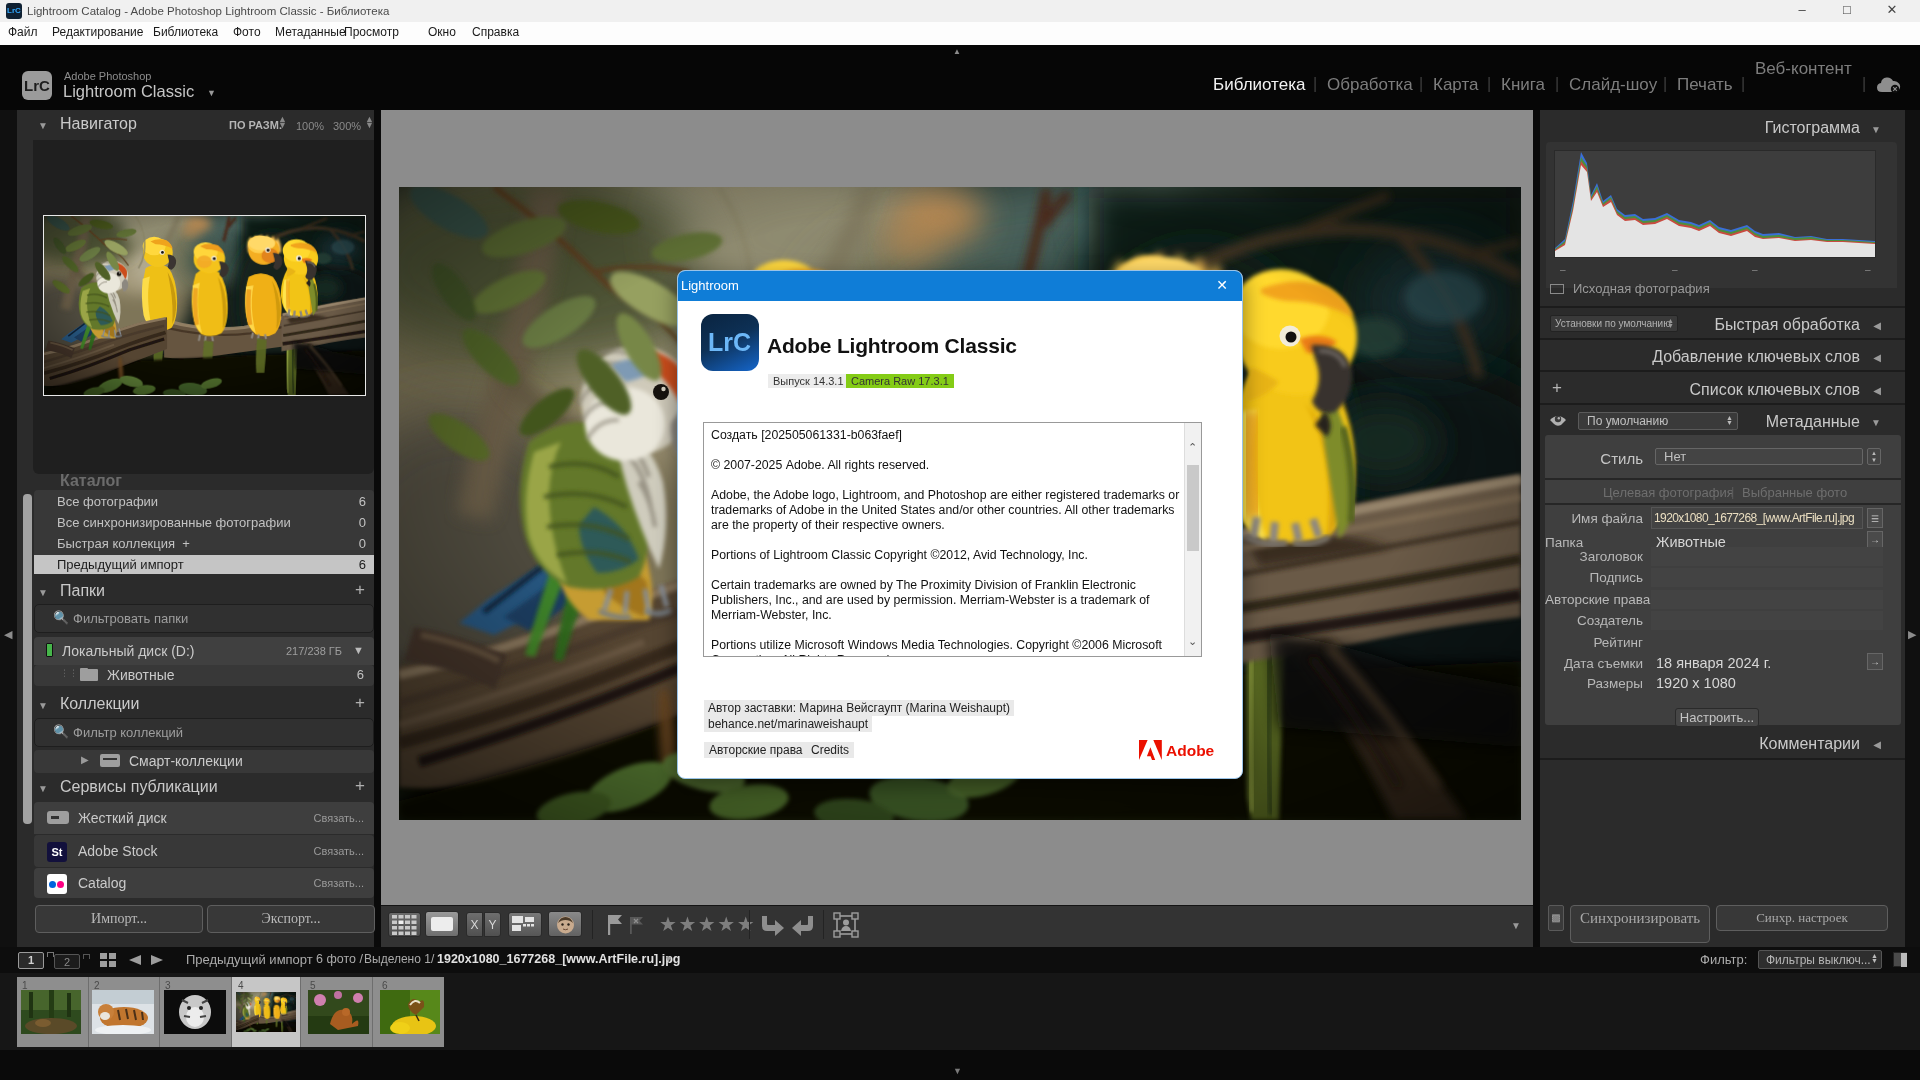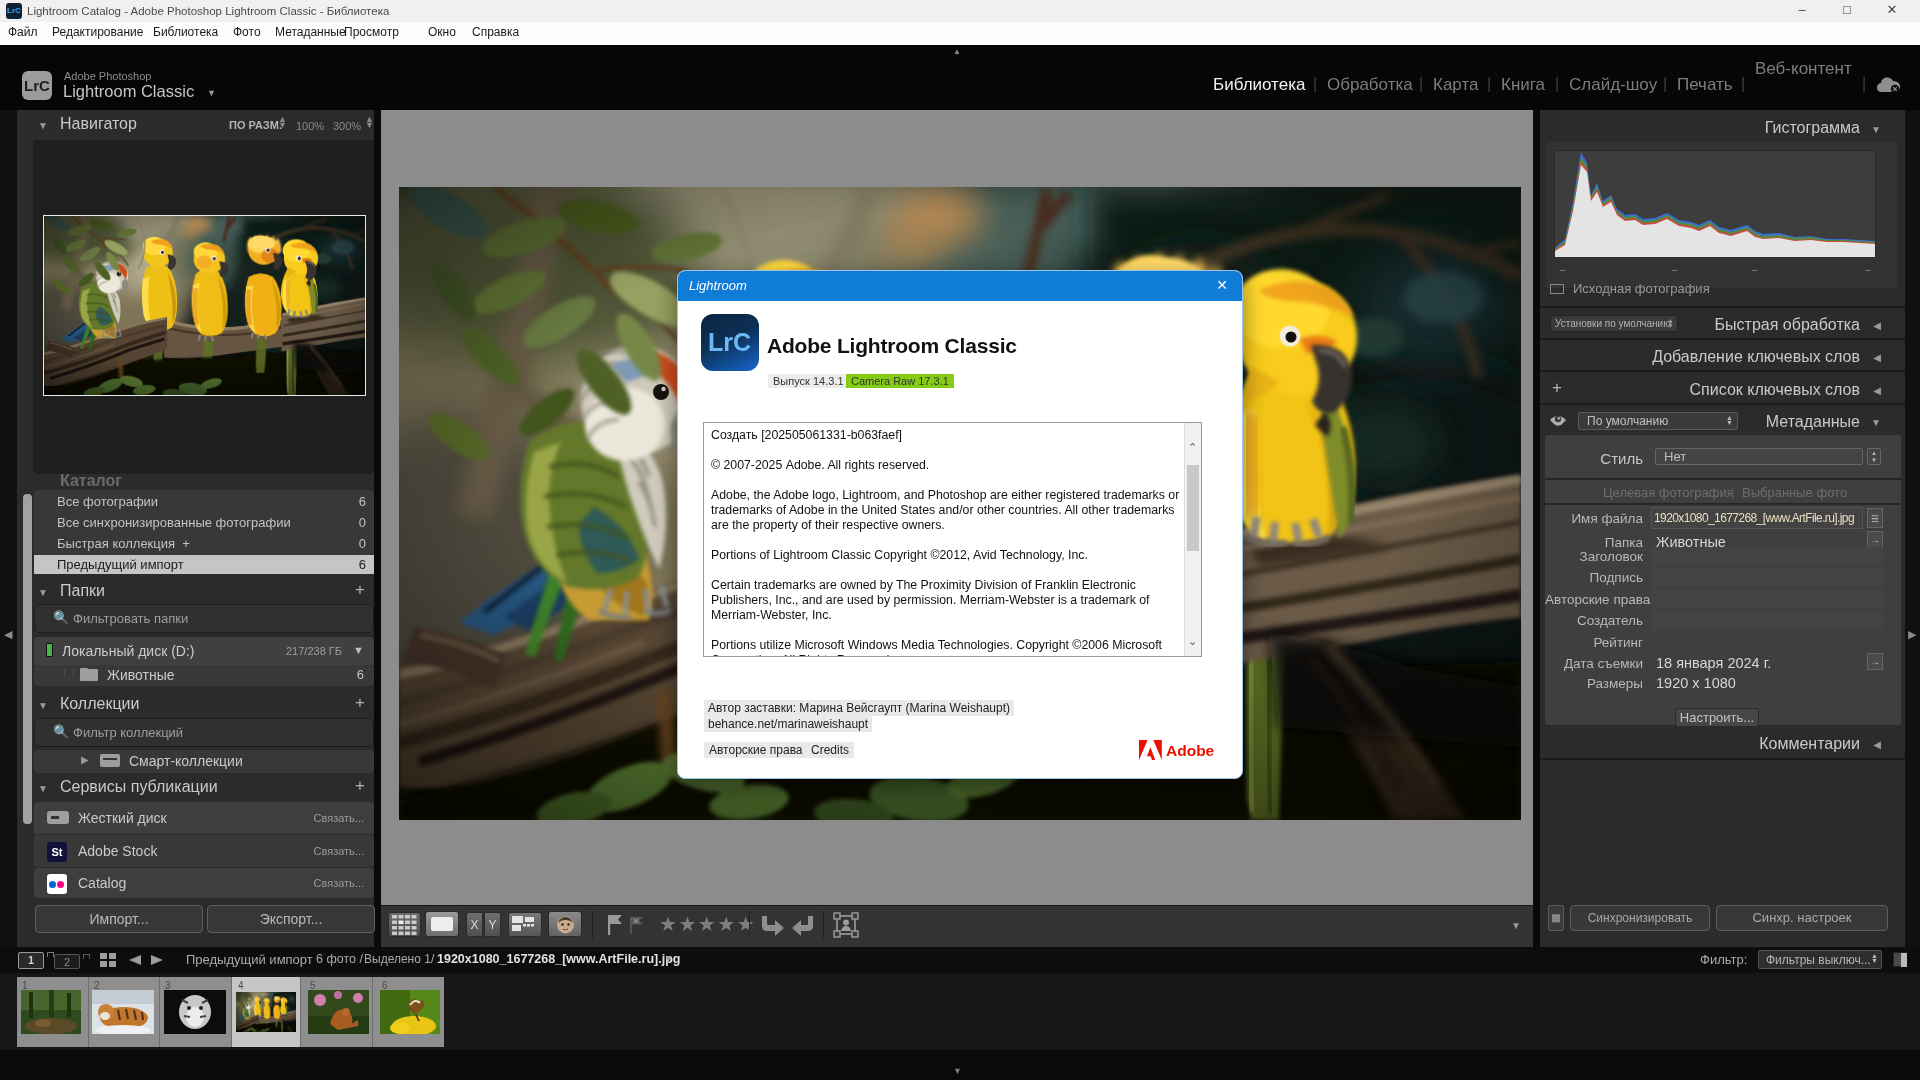--- a/index.html
+++ b/index.html
@@ -33,21 +33,21 @@
 
 .phead { position:absolute; font-size:16px; color:#c9c9c9; }
 .catbox { position:absolute; left:17px; width:340px; background:#383838; border-radius:4px; }
 .catrow { position:relative; height:19px; font-size:13px; color:#c2c2c2; line-height:19px; }
 .catrow .cnt { position:absolute; right:8px; }
 .selrow { background:#c5c5c5; color:#1c1c1c; }
 .searchbox { position:absolute; background:#303030; border:1px solid #1e1e1e; border-radius:5px; color:#9e9e9e;
   font-size:13px; }
 .drow { position:absolute; background:#3d3d3d; border-radius:4px; font-size:13px; color:#c2c2c2; }
 .btn { position:absolute; background:#383838; border:1px solid #1a1a1a; border-radius:4px; color:#b9b9b9;
-  font-size:14px; text-align:center; }
+  font-size:14px; text-align:center;font-family:Liberation Serif, serif; }
 
 .rhead { position:absolute; font-size:16px; color:#c9c9c9; }
 .sep { position:absolute; height:2px; background:#1c1c1c; }
 
 #dialog { position:absolute; left:677px; top:270px; width:566px; height:509px; background:#ffffff;
   border-radius:8px; border:1px solid #99c3e8; box-shadow:0 8px 22px rgba(0,0,0,0.45); overflow:hidden; }
 #dlgtitle { position:absolute; left:0; top:0; width:100%; height:30px; background:#0f7dd7; color:#fff; font-size:13px; }
 </style>
 </head>
 <body>
@@ -570,21 +570,21 @@
     <div style="position:absolute;left:0;top:43px;width:356px;height:2px;background:#262626;"></div>
     <span style="position:absolute;left:58px;top:50px;color:#6e6e6e;font-size:13px;">Целевая фотография</span>
     <span style="position:absolute;left:186px;top:49px;color:#5a5a5a;font-size:13px;">|</span>
     <span style="position:absolute;left:197px;top:50px;color:#6e6e6e;font-size:13px;">Выбранные фото</span>
     <div style="position:absolute;left:0;top:68px;width:356px;height:2px;background:#262626;"></div>
     <div style="position:absolute;left:0;top:76px;width:98px;text-align:right;color:#b8b8b8;font-size:13.5px;white-space:nowrap;">Имя файла</div>
     <div style="position:absolute;left:106px;top:72px;width:212px;height:22px;background:#434343;border:1px solid #555;overflow:hidden;">
       <span style="position:absolute;left:2px;top:3px;color:#e9ddc0;font-size:12px;letter-spacing:-0.6px;white-space:nowrap;">1920x1080_1677268_[www.ArtFile.ru].jpg</span>
     </div>
     <div style="position:absolute;left:322px;top:73px;width:16px;height:20px;background:#4a4a4a;border:1px solid #666;color:#ccc;font-size:9px;text-align:center;line-height:20px;">☰</div>
-    <div style="position:absolute;left:0;top:100px;width:98px;text-align:right;color:#b8b8b8;font-size:13.5px;white-space:nowrap;">Папка</div>
+    <div style="position:absolute;left:0;top:100px;width:98px;text-align:left;color:#b8b8b8;font-size:13.5px;white-space:nowrap;">Папка</div>
     <span style="position:absolute;left:111px;top:99px;color:#d6d6d6;font-size:14.5px;">Животные</span>
     <div style="position:absolute;left:322px;top:96px;width:16px;height:17px;background:#4a4a4a;border:1px solid #666;color:#ccc;font-size:10px;text-align:center;line-height:16px;">→</div>
     <div style="position:absolute;left:0;top:114px;width:98px;text-align:right;color:#b8b8b8;font-size:13.5px;white-space:nowrap;">Заголовок</div>
     <div style="position:absolute;left:106px;top:112px;width:232px;height:19px;background:#434343;"></div>
     <div style="position:absolute;left:0;top:135px;width:98px;text-align:right;color:#b8b8b8;font-size:13.5px;white-space:nowrap;">Подпись</div>
     <div style="position:absolute;left:106px;top:133px;width:232px;height:19px;background:#434343;"></div>
     <div style="position:absolute;left:0;top:157px;width:98px;text-align:right;color:#b8b8b8;font-size:13.5px;white-space:nowrap;">Авторские права</div>
     <div style="position:absolute;left:106px;top:155px;width:232px;height:19px;background:#434343;"></div>
     <div style="position:absolute;left:0;top:178px;width:98px;text-align:right;color:#b8b8b8;font-size:13.5px;white-space:nowrap;">Создатель</div>
     <div style="position:absolute;left:106px;top:176px;width:232px;height:19px;background:#434343;"></div>
@@ -595,21 +595,21 @@
     <div style="position:absolute;left:0;top:241px;width:98px;text-align:right;color:#b8b8b8;font-size:13.5px;white-space:nowrap;">Размеры</div>
     <span style="position:absolute;left:111px;top:240px;color:#d6d6d6;font-size:14.5px;">1920 x 1080</span>
     <div style="position:absolute;left:130px;top:273px;width:84px;height:19px;background:#464646;border:1px solid #2a2a2a;border-radius:3px;color:#c4c4c4;font-size:13px;text-align:center;line-height:18px;">Настроить...</div>
   </div>
 
   <span class="rhead" style="right:45px;top:625px;">Комментарии</span>
   <span style="position:absolute;right:24px;top:629px;color:#9a9a9a;font-size:10px;">◀</span>
   <div class="sep" style="left:0;top:648px;width:365px;"></div>
 
   <div style="position:absolute;left:8px;top:795px;width:16px;height:26px;background:#3a3a3a;border:1px solid #5a5a5a;border-radius:2px;color:#aaa;font-size:10px;text-align:center;line-height:24px;">▩</div>
-  <div class="btn" style="left:30px;top:795px;width:140px;height:26px;line-height:24px;border-color:#5e5e5e;font-size:12px;color:#a8a8a8;">Синхронизировать</div>
+  <div class="btn" style="left:30px;top:795px;width:140px;height:38px;line-height:24px;border-color:#5e5e5e;font-size:15px;color:#a8a8a8;">Синхронизировать</div>
   <div class="btn" style="left:176px;top:795px;width:172px;height:26px;line-height:24px;border-color:#5e5e5e;font-size:13px;color:#a8a8a8;">Синхр. настроек</div>
 </div>
 <div id="filmbar">
   <div style="position:absolute;left:18px;top:5px;width:26px;height:17px;background:#2a2a2a;border:1px solid #9a9a9a;border-radius:2px;color:#d0d0d0;font-size:11px;font-weight:bold;text-align:center;line-height:15px;">1</div>
   <div style="position:absolute;left:47px;top:5px;width:7px;height:5px;border:1px solid #777;border-bottom:none;"></div>
   <div style="position:absolute;left:54px;top:7px;width:26px;height:15px;background:#1c1c1c;border:1px solid #555;border-radius:2px;color:#888;font-size:11px;text-align:center;line-height:14px;">2</div>
   <div style="position:absolute;left:83px;top:7px;width:7px;height:5px;border:1px solid #555;border-bottom:none;"></div>
   <svg style="position:absolute;left:100px;top:6px;" width="17" height="15" viewBox="0 0 17 15">
       <g fill="#9d9d9d">
         <rect x="0" y="0" width="7" height="6"></rect>
@@ -698,21 +698,21 @@
     <path d="M30,15 Q35,8 40,13" fill="none" stroke="#e8e0c8" stroke-width="2"></path>
     <path d="M36,25 L39,31" stroke="#3a2c12" stroke-width="1.5"></path>
   </svg>
 </div>
 <div id="bottombar">
     <div style="position:absolute;left:953px;top:16px;color:#7a7a7a;font-size:9px;">▼</div>
   </div>
 
 <div id="dialog">
   <div id="dlgtitle">
-      <span style="position:absolute;left:11px;top:7px;font-style:italic;">Lightroom</span>
+      <span style="position:absolute;left:3px;top:7px;">Lightroom</span>
   <span style="position:absolute;right:14px;top:6px;font-size:14px;">✕</span>
     </div>
 
   <div style="position:absolute;left:23px;top:43px;width:58px;height:57px;border-radius:12px;background:linear-gradient(155deg,#0a2440 0%,#0d3055 45%,#1566cb 100%);">
     <span style="position:absolute;left:7px;top:14px;font-size:25px;font-weight:bold;color:#6cb7f7;">LrC</span>
   </div>
   <div style="position:absolute;left:89px;top:63px;font-size:21px;font-weight:bold;color:#111;letter-spacing:-0.2px;">Adobe Lightroom Classic</div>
   <div style="position:absolute;left:90px;top:103px;background:#ececec;font-size:11px;color:#333;padding:1px 5px;">Выпуск 14.3.1</div>
   <div style="position:absolute;left:168px;top:103px;background:#84cc16;font-size:11px;color:#333;padding:1px 5px;">Camera Raw 17.3.1</div>
 

